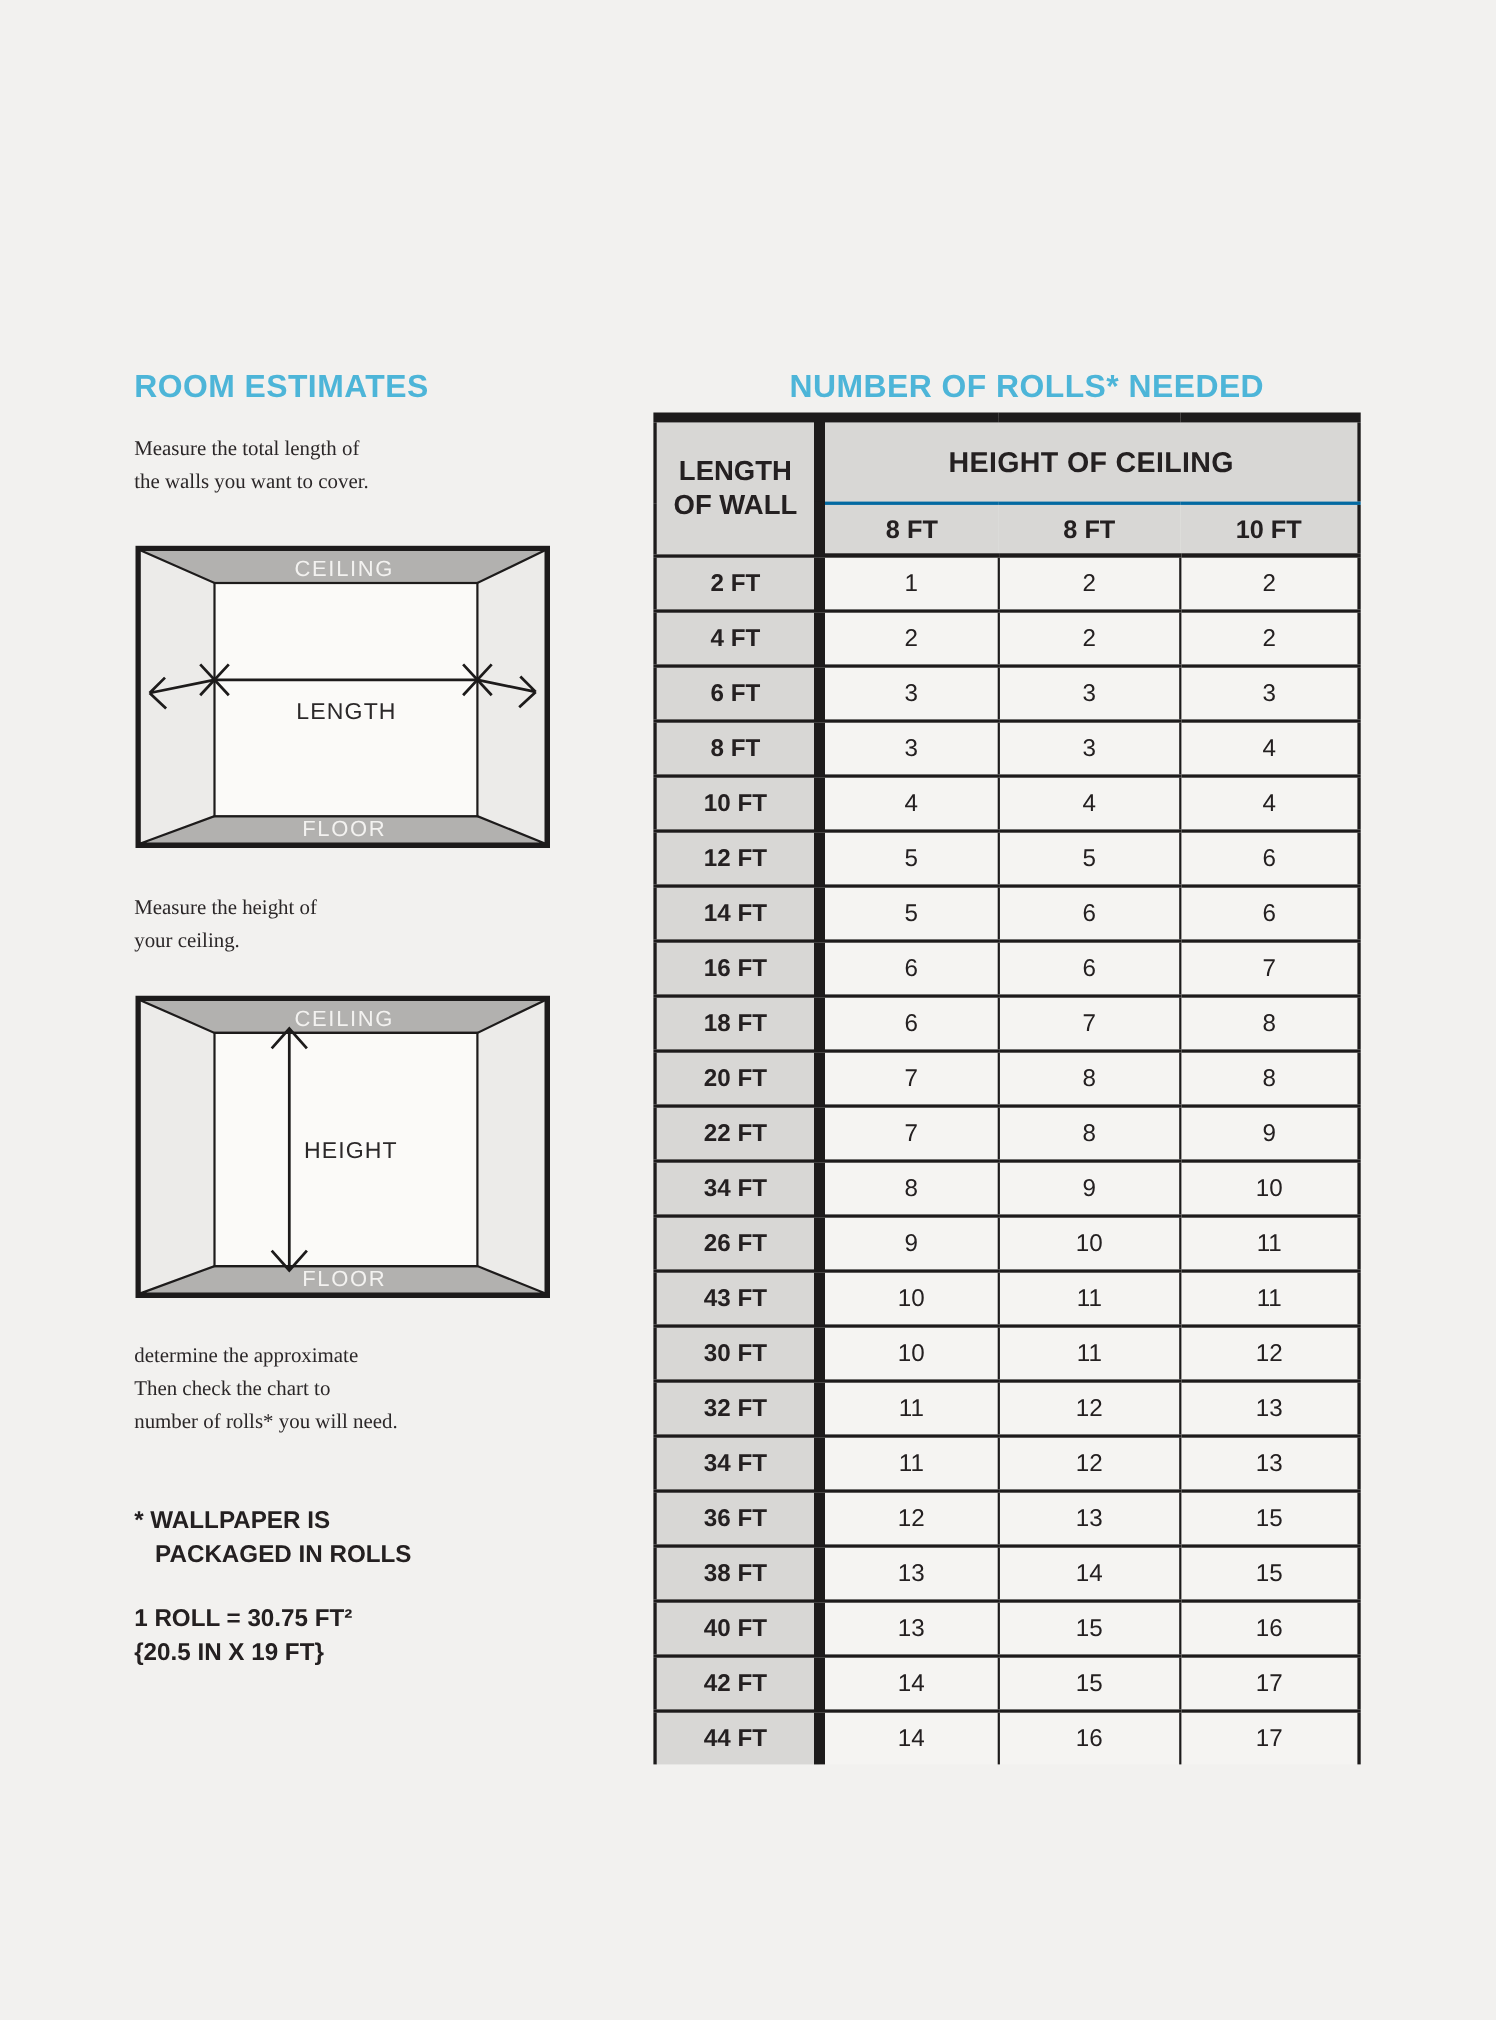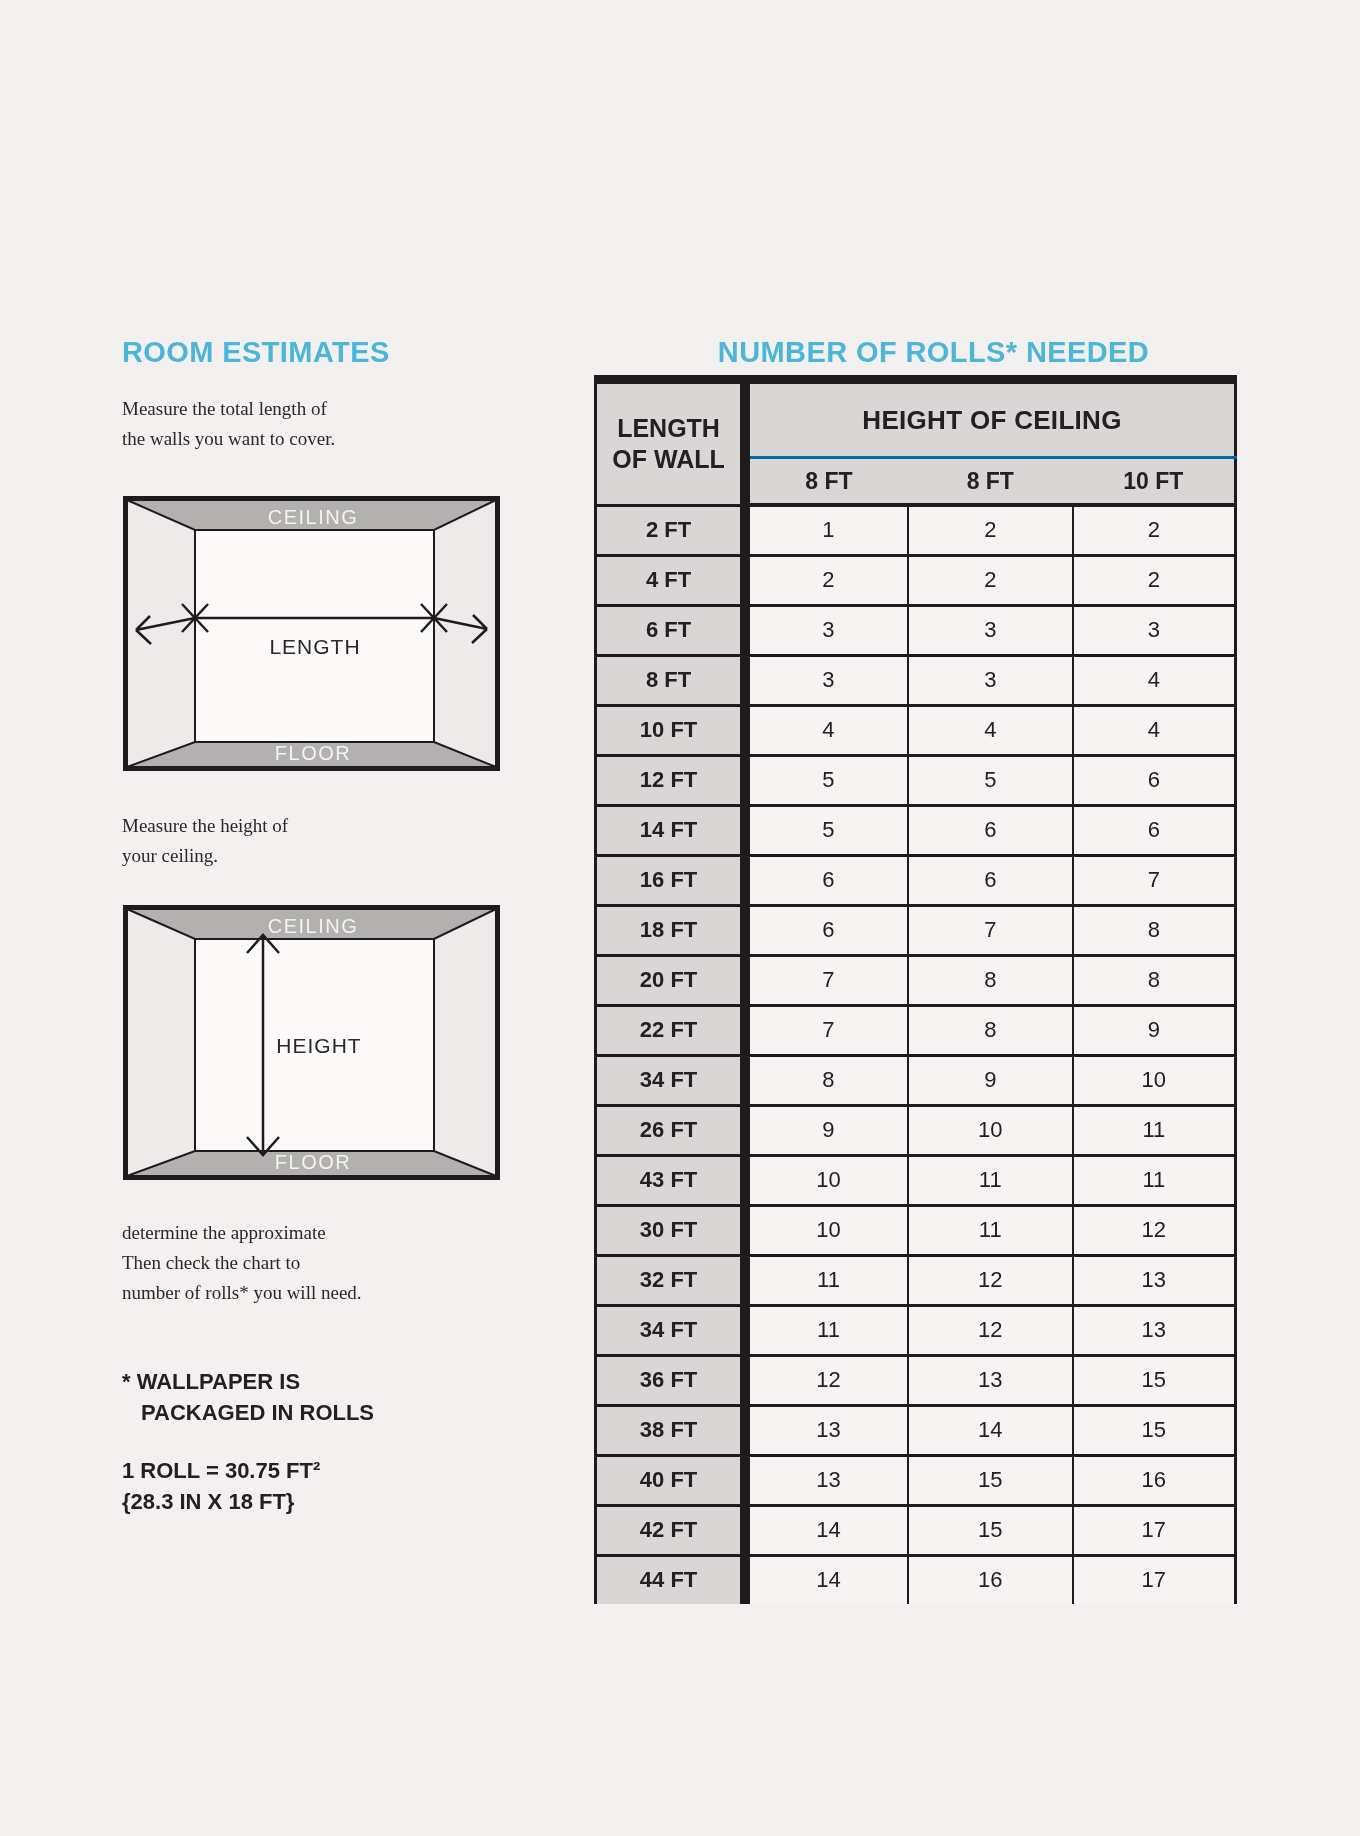--- a/index.html
+++ b/index.html
@@ -125,21 +125,21 @@
   <div>number of rolls* you will need.</div>
 </div>
 
 <div class="abs bold-copy" id="note">
   <div>* WALLPAPER IS</div>
   <div class="line2">PACKAGED IN ROLLS</div>
 </div>
 
 <div class="abs bold-copy" id="rollinfo">
   <div>1 ROLL = 30.75 FT²</div>
-  <div>{28.3 IN X 18 FT}</div>
+  <div>{20.5 IN X 19 FT}</div>
 </div>
 
 <div class="abs section-title" id="table-title">NUMBER OF ROLLS* NEEDED</div>
 
 <table class="rolls">
   <colgroup>
     <col style="width:147px">
       <col style="width:160px">
       <col style="width:162px">
       <col style="width:160px">

